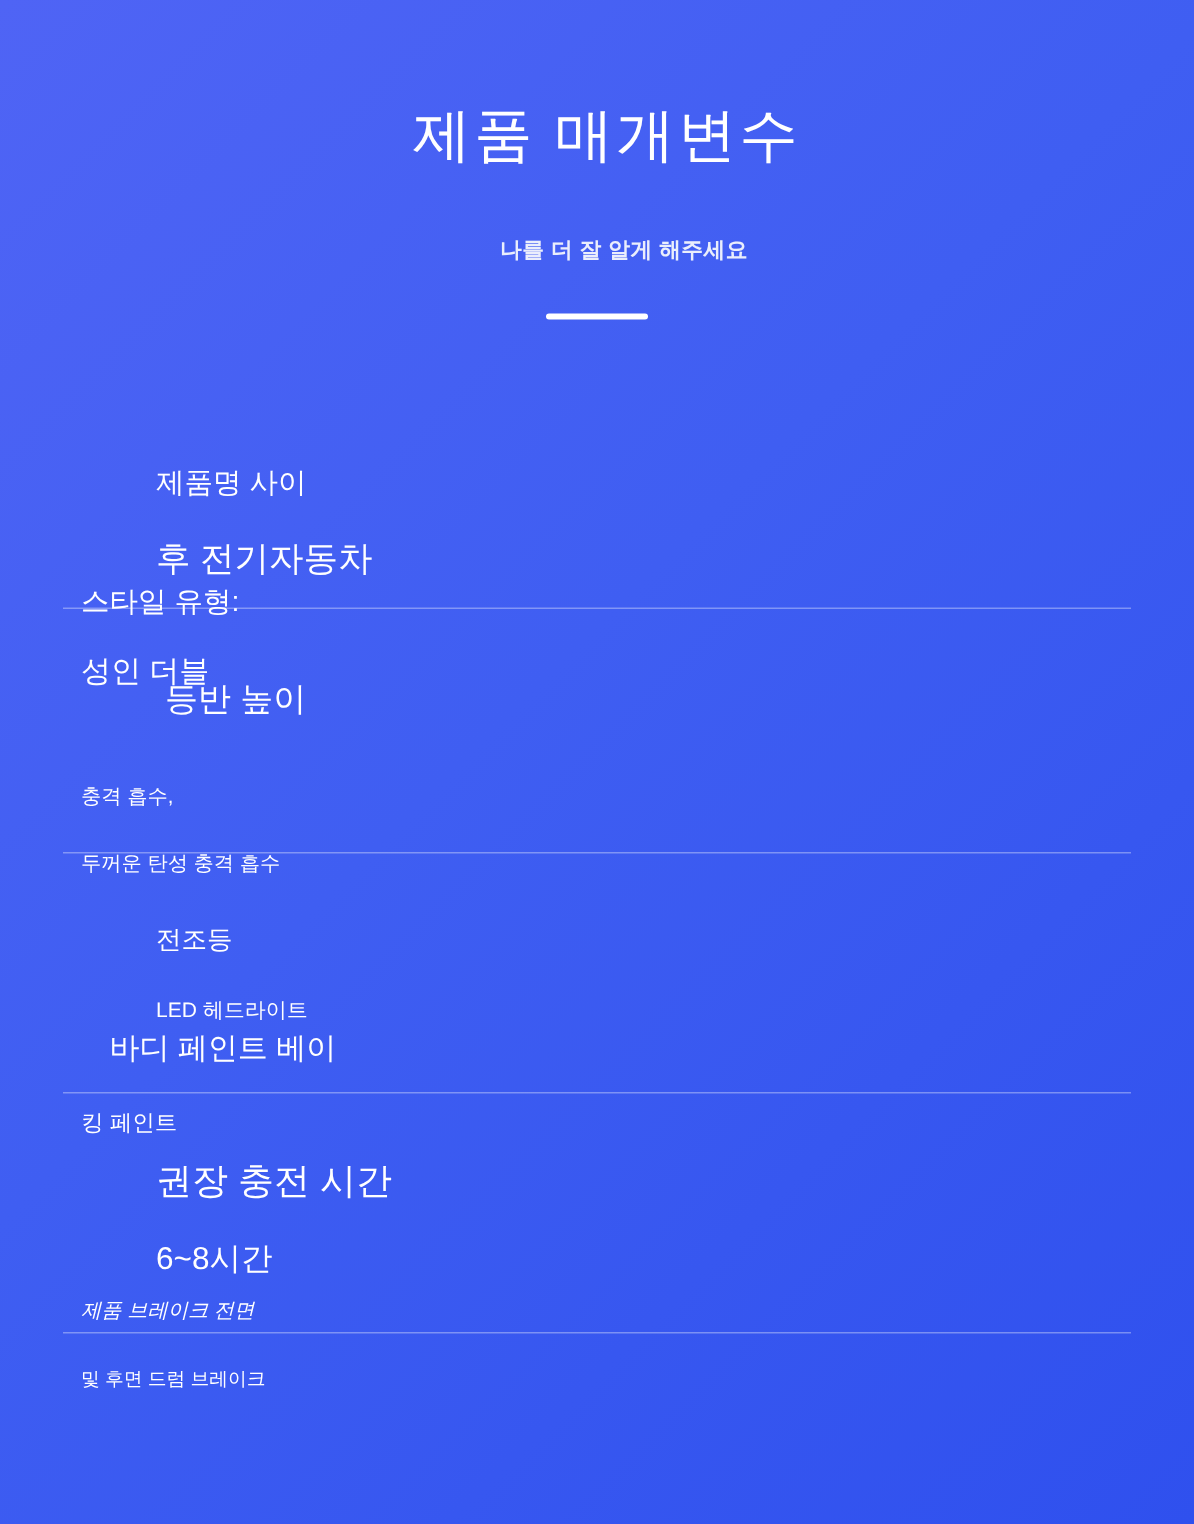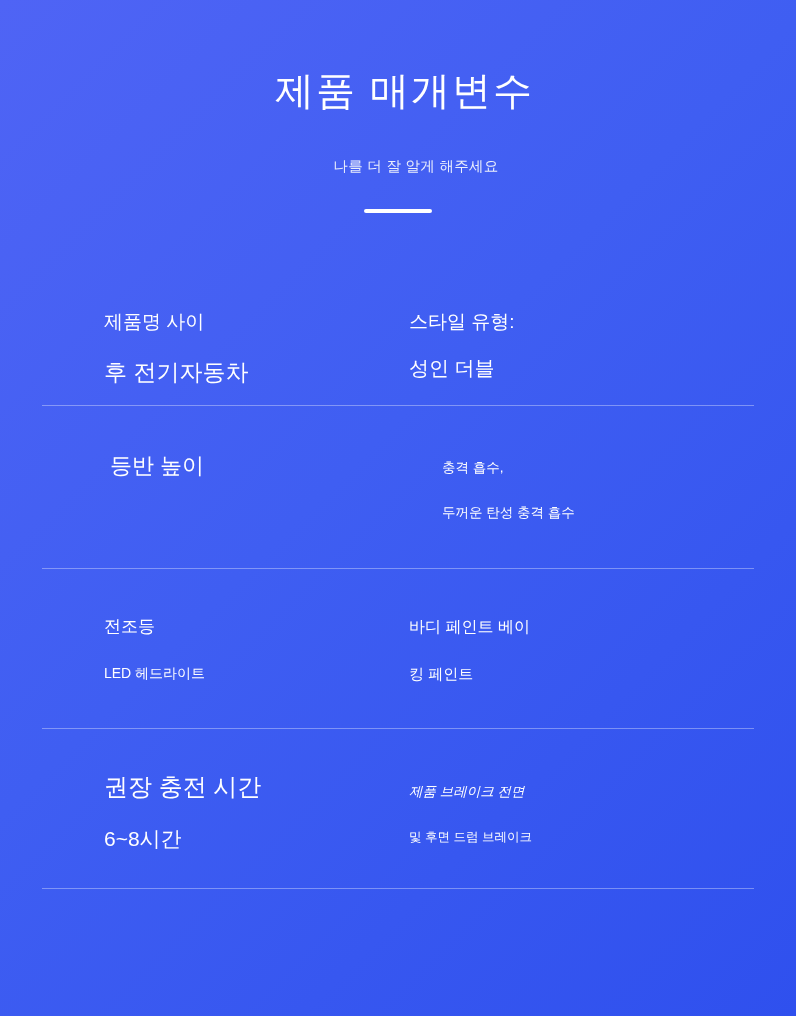--- a/index.html
+++ b/index.html
@@ -30,38 +30,38 @@
     font-weight: 400;
     color: #ffffff;
     line-height: 1.2;
     margin: 0;
     padding-left: 13px;
   }
   .subtitle {
     margin-top: 42px;
     font-size: 14.5px;
     color: #eaeefc;
-    font-weight: 400;
+    font-weight: 700;
     letter-spacing: 0.3px;
     padding-left: 36px;
   }
   .divider-bar {
     width: 68px;
     height: 4px;
     background: #ffffff;
     border-radius: 2px;
     margin: 33px auto 0 auto;
   }
   .specs {
     margin-top: 78px;
     padding: 0 42px;
   }
   .spec-row {
     display: flex;
-    flex-direction: row;
+    flex-direction: column;
     align-items: flex-start;
     border-bottom: 1px solid rgba(255,255,255,0.35);
     box-sizing: border-box;
   }
   .spec-col {
     box-sizing: border-box;
   }
   .spec-col.left {
     width: 355px;
     padding-left: 62px;
@@ -90,21 +90,21 @@
   .row2 { height: 163px; padding-top: 45px; gap: 33px; }
   .row2 .spec-col.left .spec-label { font-size: 22px; padding-left: 6px; }
   .row2 .spec-col.left .spec-value { font-size: 19px; margin-top: 22px; padding-left: 8px; }
   .row2 .spec-col.right .spec-label { font-size: 13.5px; margin-top: 8px; }
   .row2 .spec-col.right .spec-value { font-size: 13.5px; margin-top: 27px; }
 
   
   .row3 { height: 160px; padding-top: 46px; }
   .row3 .spec-col.left .spec-label { font-size: 17px; }
   .row3 .spec-col.left .spec-value { font-size: 14px; margin-top: 27px; }
-  .row3 .spec-col.right .spec-label { font-size: 16px; margin-top: 2px; }
+  .row3 .spec-col.right .spec-label { font-size: 20px; margin-top: 2px; margin-left: 19px; }
   .row3 .spec-col.right .spec-value { font-size: 15px; margin-top: 27px; }
 
   
   .row4 { height: 160px; padding-top: 42px; }
   .row4 .spec-col.left .spec-label { font-size: 24px; }
   .row4 .spec-col.left .spec-value { font-size: 21px; margin-top: 22px; }
   .row4 .spec-col.right .spec-label { font-size: 13.5px; margin-top: 12px; font-style: italic; }
   .row4 .spec-col.right .spec-value { font-size: 12.5px; margin-top: 28px; }
 </style>
 </head>

